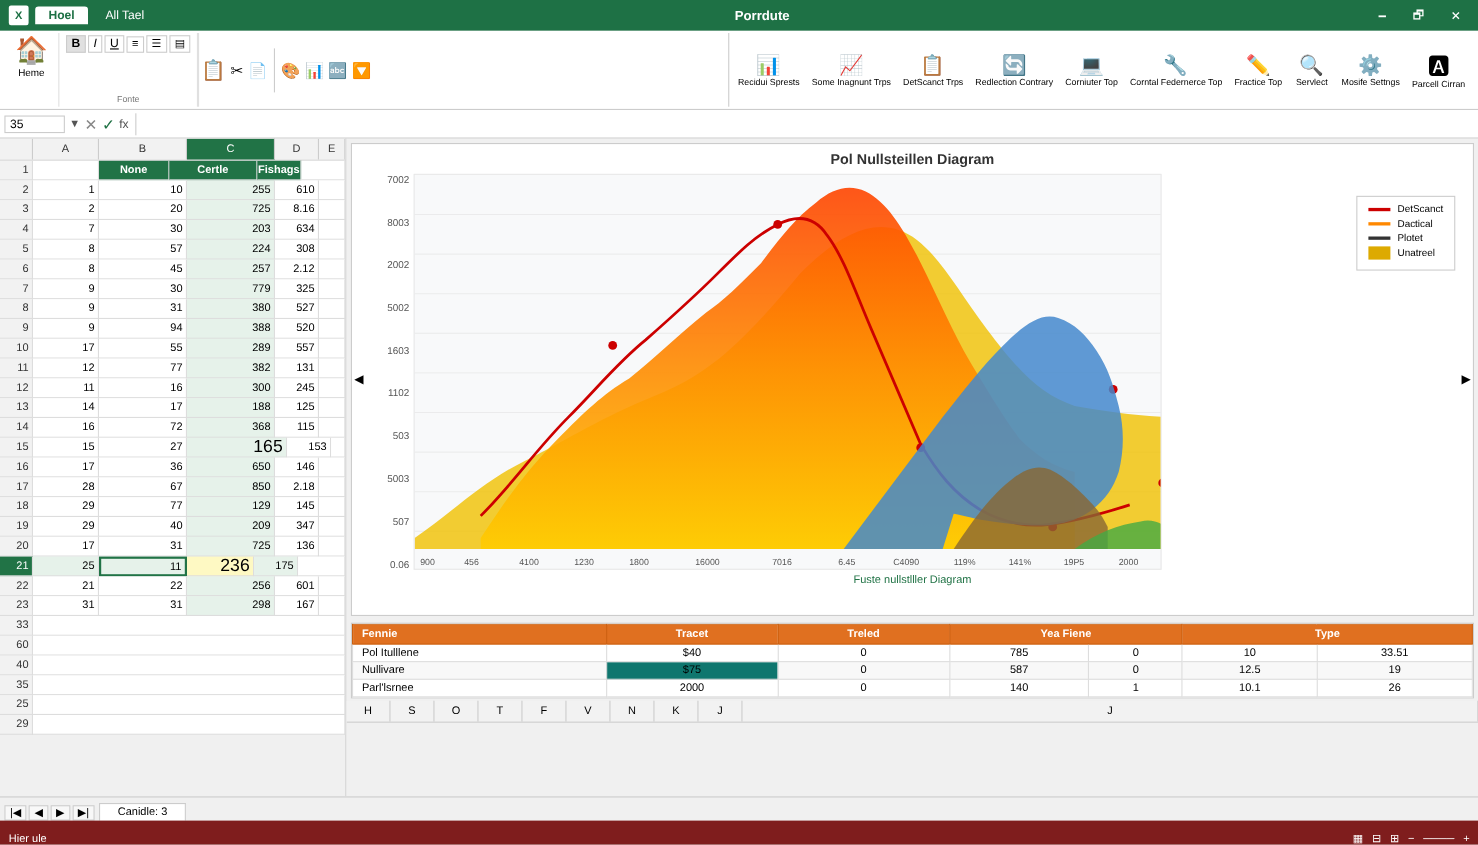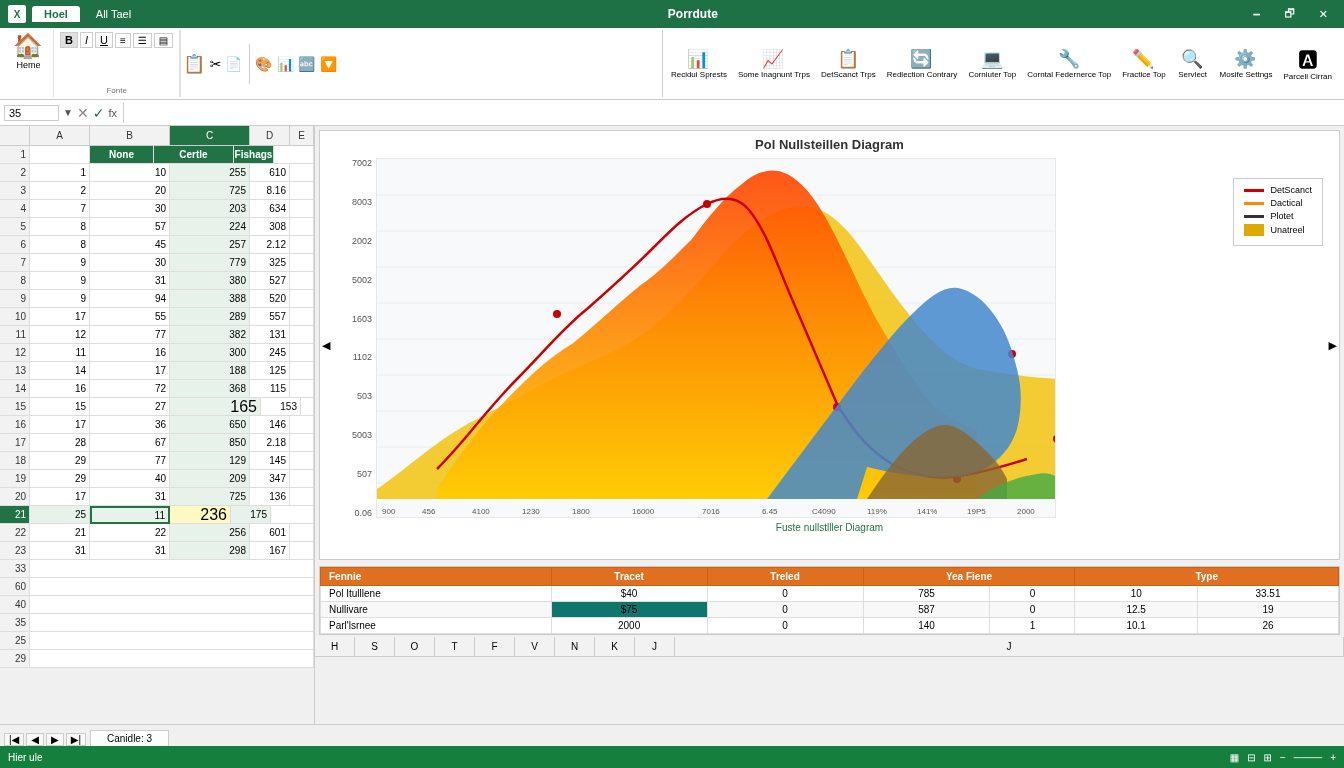--- a/index.html
+++ b/index.html
@@ -25,21 +25,21 @@
     .ribbon-menu { display: flex; padding: 2px 6px; gap: 2px; border-bottom: 1px solid #e0e0e0; }
     .ribbon-menu-item { padding: 2px 8px; cursor: pointer; font-size: 11px; color: #333; }
 
     
     .formula-bar { display: flex; align-items: center; background: white; border-bottom: 1px solid #ccc; height: 26px; padding: 0 4px; gap: 4px; }
     .cell-ref { width: 60px; border: 1px solid #ccc; padding: 1px 4px; font-size: 11px; }
     .formula-input { flex: 1; border: none; outline: none; font-size: 11px; padding: 1px 4px; }
     .legend-item { display: flex; align-items: center; gap: 6px; margin-bottom: 3px; }
 
     
-    .status-bar { background: #15803d; color: white; height: 22px; display: flex; align-items: center; padding: 0 8px; font-size: 10px; justify-content: space-between; }
+    .status-bar { background: #7f1d1d; color: white; height: 22px; display: flex; align-items: flex-end; padding: 0 8px; font-size: 10px; justify-content: space-between; }
     .status-right { display: flex; gap: 8px; align-items: center; }
 
     .main-area { display: flex; flex: 1; overflow: hidden; }
     .left-panel { width: 310px; min-width: 310px; border-right: 1px solid #ccc; display: flex; flex-direction: column; overflow: hidden; }
     .right-panel { flex: 1; display: flex; flex-direction: column; overflow: hidden; }
 
     .app-wrapper { display: flex; flex-direction: column; height: 768px; width: 1344px; }
 
     
     .ribbon-toolbar { display: flex; align-items: center; background: white; height: 62px; padding: 2px 6px; gap: 1px; overflow: hidden; }

